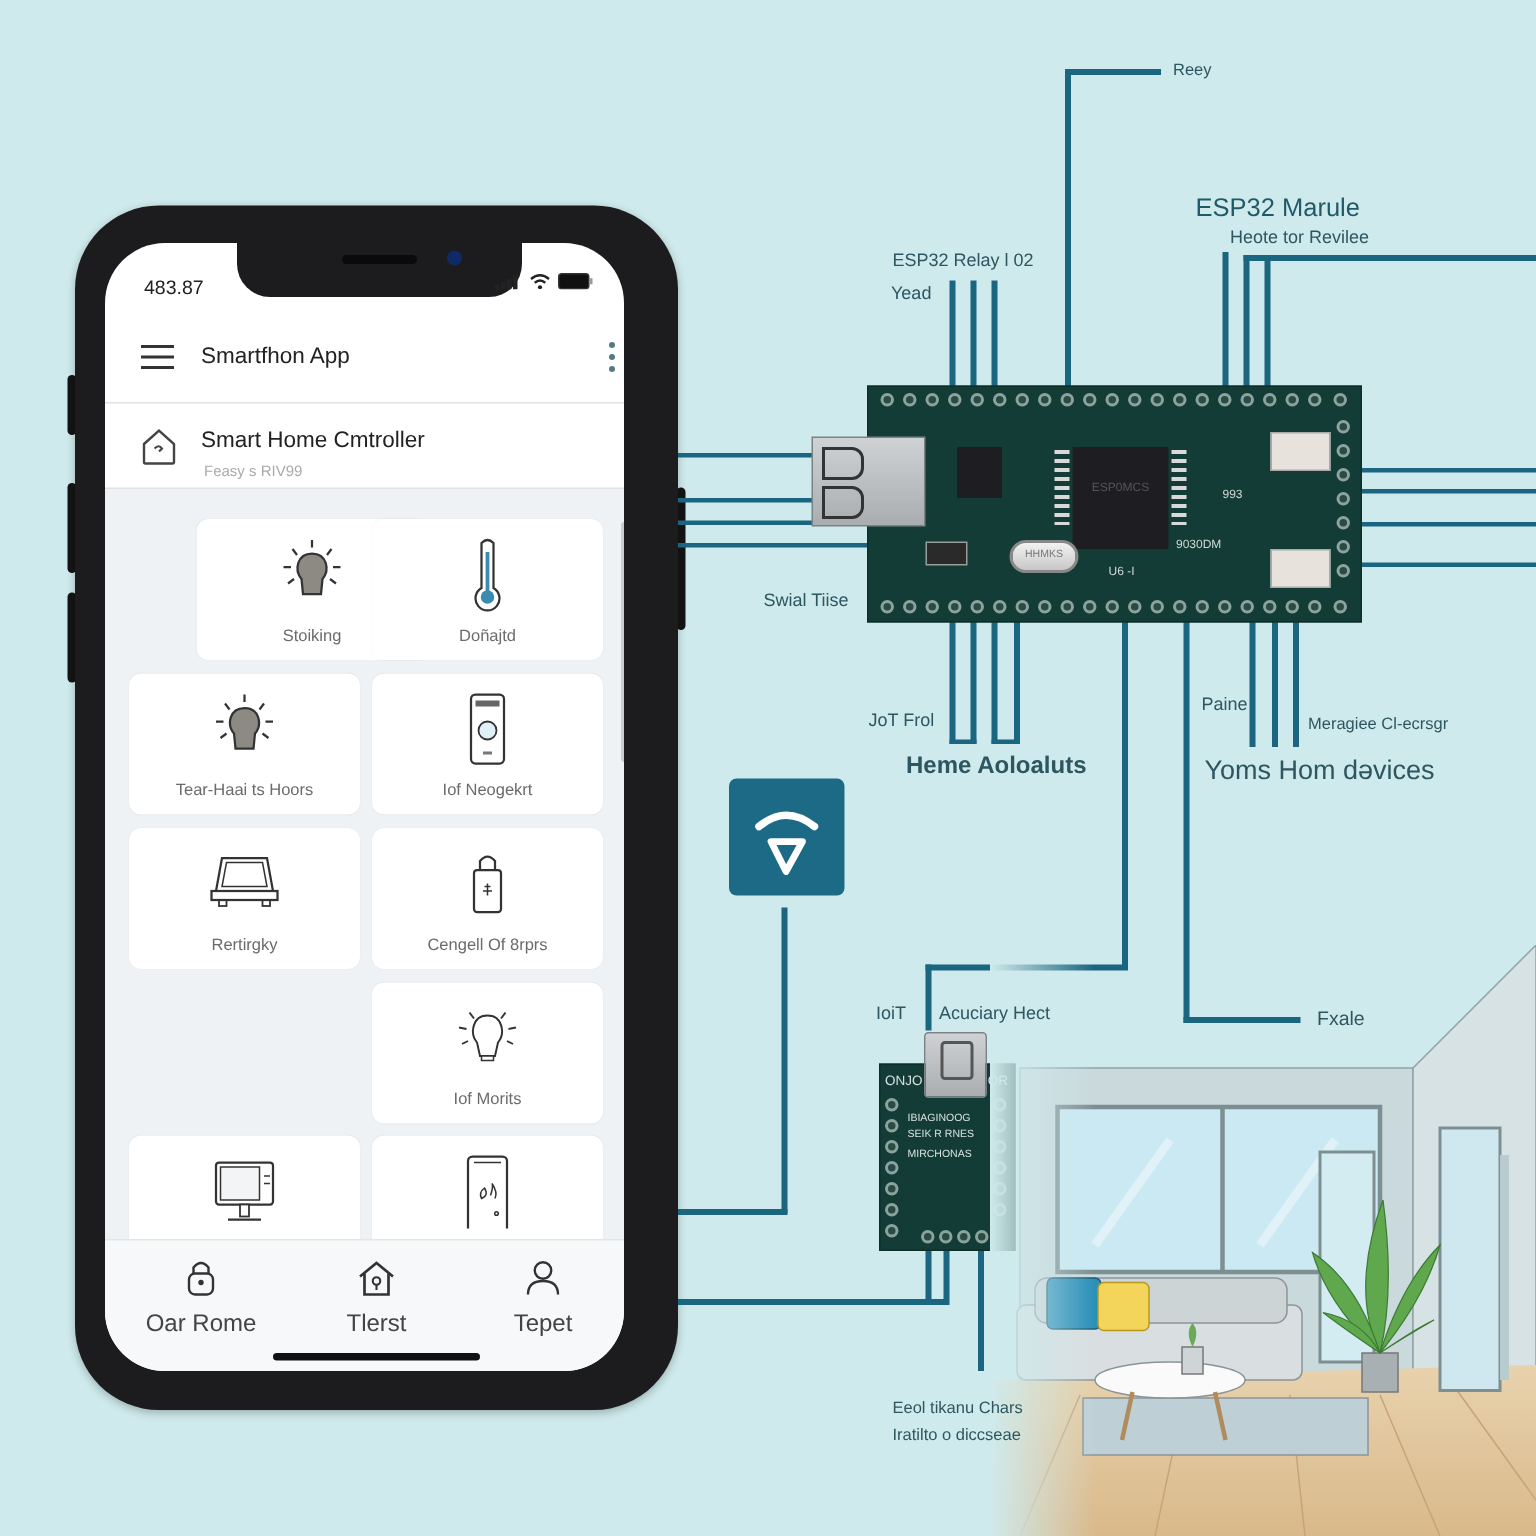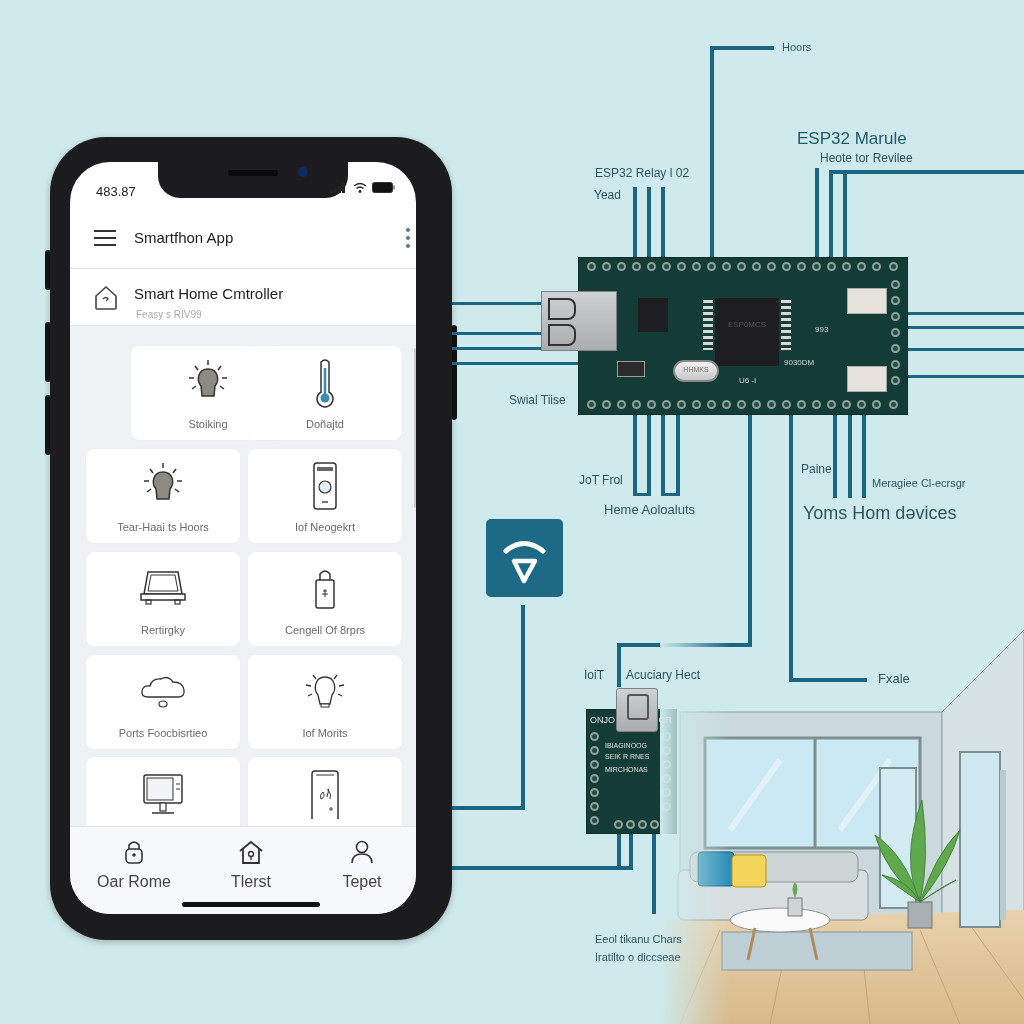--- a/index.html
+++ b/index.html
@@ -161,27 +161,20 @@
     </div>
     <div class="tile" style="left:178px;top:226px;">
       <svg class="ic" viewBox="0 0 50 50">
           <path d="M20 16 L20 10 Q25 4 30 10 L30 16" fill="none" stroke="#333" stroke-width="1.5"></path>
           <rect x="16" y="16" width="18" height="28" rx="2" fill="#fff" stroke="#333" stroke-width="1.5"></rect>
           <path d="M25 25 L25 33 M22 30 L28 30 M23 27 L27 27" stroke="#333" stroke-width="1"></path>
         </svg>
       <div class="lbl">Cengell Of 8rprs</div>
     </div>
 
-    <div class="tile" style="left:16px;top:329px;">
-      <svg class="ic" viewBox="0 0 50 50">
-          <path d="M10 30 Q3 30 4 24 Q5 18 12 19 Q14 11 23 12 Q30 8 35 15 Q45 15 46 23 Q47 30 40 30 Z" fill="#fff" stroke="#333" stroke-width="1.3"></path>
-          <ellipse cx="25" cy="37" rx="4" ry="3" fill="none" stroke="#333" stroke-width="1.2"></ellipse>
-        </svg>
-      <div class="lbl">Ports Foocbisrtieo</div>
-    </div>
     <div class="tile" style="left:178px;top:329px;">
       <svg class="ic" viewBox="0 0 50 50">
           <g stroke="#333" stroke-width="1.3">
             <line x1="13" y1="8" x2="16" y2="12"></line>
             <line x1="37" y1="8" x2="34" y2="12"></line>
             <line x1="6" y1="18" x2="11" y2="19"></line>
             <line x1="39" y1="19" x2="44" y2="18"></line>
             <line x1="8" y1="29" x2="12" y2="27"></line>
             <line x1="42" y1="29" x2="38" y2="27"></line>
           </g>
@@ -448,28 +441,28 @@
       <path d="M260 272 Q240 230 262 170 Q270 230 260 272"></path>
       <path d="M260 272 Q225 240 215 205 Q245 225 260 272"></path>
       <path d="M260 272 Q290 235 300 200 Q275 225 260 272"></path>
       <path d="M260 272 Q235 255 222 245 Q248 250 260 272"></path>
       <path d="M260 272 Q285 255 296 250 Q275 262 260 272"></path>
     </g>
     <rect x="0" y="0" width="70" height="394" fill="url(#fadeL)"></rect>
   </svg>
 </div>
 
-<div class="lbl-d" style="left:782px;top:41px;font-size:11px;">Hoors</div>
+<div class="lbl-d" style="left:782px;top:41px;font-size:11px;">Reey</div>
 <div class="lbl-d" style="left:797px;top:129px;font-size:17px;color:#1f5a66;">ESP32 Marule</div>
 <div class="lbl-d" style="left:820px;top:151px;">Heote tor Revilee</div>
 <div class="lbl-d" style="left:595px;top:166px;">ESP32 Relay l 02</div>
 <div class="lbl-d" style="left:594px;top:188px;">Yead</div>
 <div class="lbl-d" style="left:509px;top:393px;">Swial Tiise</div>
 <div class="lbl-d" style="left:579px;top:473px;">JoT Frol</div>
-<div class="lbl-d" style="left:604px;top:502px;font-size:13px;">Heme Aoloaluts</div>
+<div class="lbl-d" style="left:604px;top:502px;font-size:16px;font-weight:bold;">Heme Aoloaluts</div>
 <div class="lbl-d" style="left:801px;top:462px;">Paine</div>
 <div class="lbl-d" style="left:872px;top:477px;font-size:11px;">Meragiee Cl-ecrsgr</div>
 <div class="lbl-d" style="left:803px;top:503px;font-size:18px;">Yoms Hom dəvices</div>
 <div class="lbl-d" style="left:584px;top:668px;">IoiT</div>
 <div class="lbl-d" style="left:626px;top:668px;">Acuciary Hect</div>
 <div class="lbl-d" style="left:878px;top:671px;font-size:13px;">Fxale</div>
 <div class="lbl-d" style="left:595px;top:933px;font-size:11px;">Eeol tikanu Chars</div>
 <div class="lbl-d" style="left:595px;top:951px;font-size:11px;">Iratilto o diccseae</div>
 
 </body></html>

